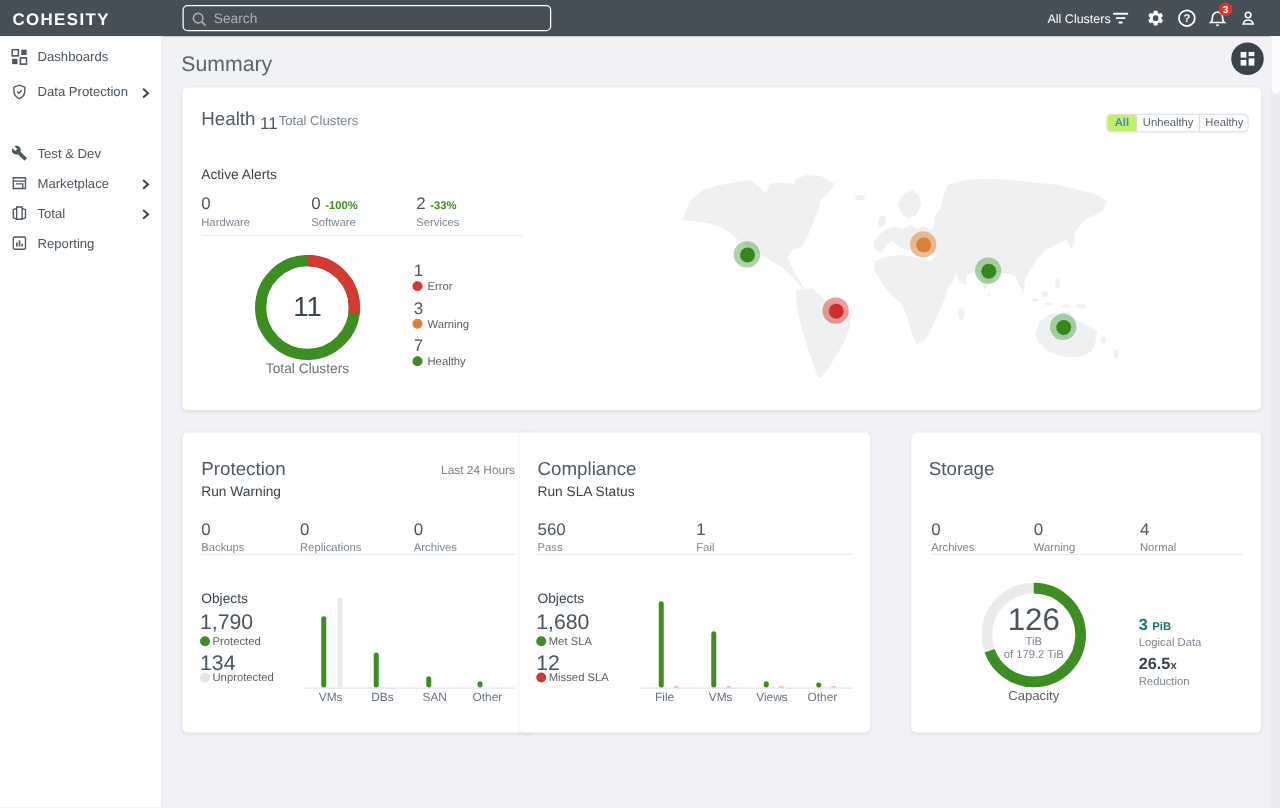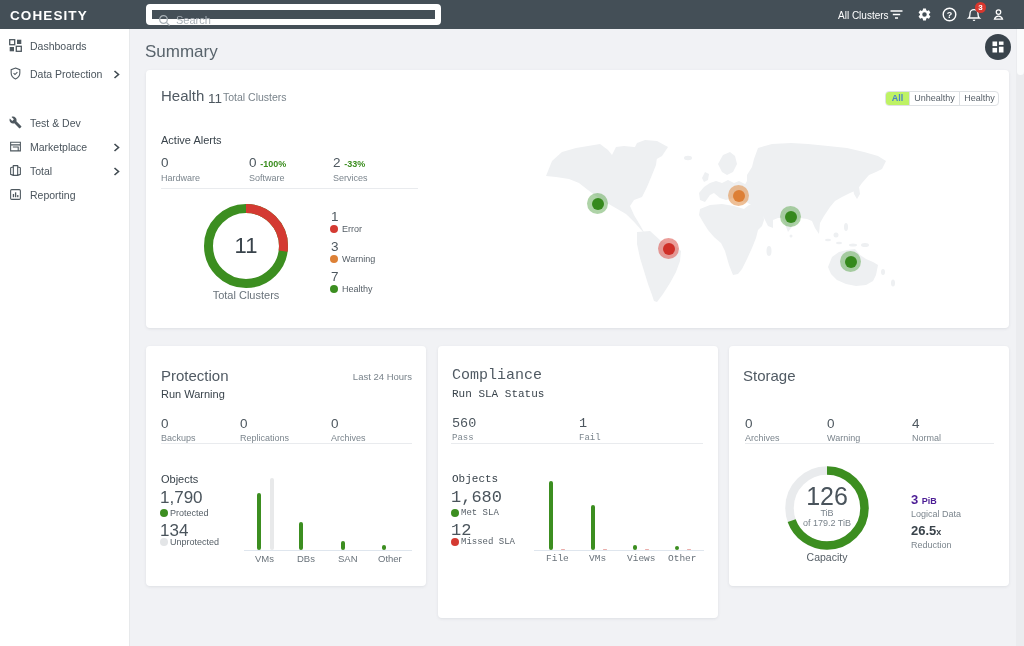--- a/index.html
+++ b/index.html
@@ -3,41 +3,41 @@
 <meta charset="utf-8">
 <style>
   * { margin:0; padding:0; box-sizing:border-box; }
   html,body { width:1024px; height:646px; overflow:hidden; font-family:"Liberation Sans", sans-serif; }
   body { background:#f1f2f5; position:relative; line-height:1.12; }
   .abs { position:absolute; }
 
   
   #topbar { position:absolute; left:0; top:0; width:1024px; height:29px; background:#444f57; }
   #logo { position:absolute; left:10px; top:7.5px; color:#fff; font-size:13.5px; font-weight:bold; letter-spacing:1.1px; }
-  #searchbox { position:absolute; left:146px; top:4px; width:295px; height:21px; border:6px solid #ffffff; border-radius:4px; }
+  #searchbox { position:absolute; left:146px; top:4px; width:295px; height:21px; border:1px solid #ffffff; border-radius:4px; }
   #searchbox .stext { position:absolute; left:24px; top:4px; font-size:11px; color:#a9b1b7; }
   .topright { position:absolute; top:0; height:29px; color:#fff; }
   #allclusters { left:838px; top:9.5px; font-size:10px; }
   .ticon { position:absolute; top:7px; }
 
   
   #sidebar { position:absolute; left:0; top:29px; width:130px; height:617px; background:#fff; border-right:1px solid #e7e9eb; }
   .sbitem { position:absolute; left:0; width:130px; height:24px; }
   .sbitem .sbicon { position:absolute; left:9px; top:5px; }
   .sbitem .sbtext { position:absolute; left:30px; top:7px; font-size:10.5px; color:#4a545c; }
   .sbitem .chev { position:absolute; left:113px; top:8px; }
 
   
   #summary { position:absolute; left:145px; top:42px; font-size:17px; color:#59646c; }
   #gridbtn { position:absolute; left:985px; top:34px; width:26px; height:26px; border-radius:50%; background:#39434b; }
 
   .card { position:absolute; background:#fff; border-radius:4px; box-shadow:0 1px 3px rgba(60,70,80,0.10); }
   #healthcard { left:146px; top:70px; width:863px; height:258px; }
   #protcard   { left:146px; top:346px; width:280px; height:240px; }
-  #compcard   { left:438px; top:346px; width:280px; height:272px;font-family:Liberation Mono, monospace; }
+  #compcard   { left:416px; top:346px; width:280px; height:240px; }
   #storcard   { left:729px; top:346px; width:280px; height:240px; }
 
   .cardtitle { font-size:15px; color:#505a63; }
   .sublabel  { font-size:11px; color:#39434b; }
   .bignum    { font-size:13.5px; color:#4d575f; }
   .collabel  { font-size:9px; color:#7b858d; }
   .divider   { position:absolute; height:1px; background:#e9ebee; }
   .pct       { font-size:9px; color:#3c8e20; font-weight:bold; }
   .dot       { position:absolute; width:8px; height:8px; border-radius:50%; }
   .hugenum   { font-size:17px; color:#4a545c; }
@@ -326,20 +326,20 @@
   <svg class="abs" style="left:55px;top:119px" width="86" height="86" viewBox="0 0 86 86">
     <g transform="rotate(-90 43 43)">
       <circle cx="43" cy="43" r="37.5" fill="none" stroke="#e9ebed" stroke-width="8.5"></circle>
       <circle cx="43" cy="43" r="37.5" fill="none" stroke="#3c8e20" stroke-width="8.5" stroke-dasharray="163.6 72"></circle>
     </g>
   </svg>
   <div class="abs" style="left:55px;top:136px;width:86px;text-align:center;font-size:25px;color:#4a545c">126</div>
   <div class="abs" style="left:55px;top:162px;width:86px;text-align:center;font-size:9px;color:#79838b">TiB</div>
   <div class="abs" style="left:55px;top:172px;width:86px;text-align:center;font-size:9px;color:#79838b">of 179.2 TiB</div>
   <div class="abs" style="left:55px;top:206px;width:86px;text-align:center;font-size:10.5px;color:#555e66">Capacity</div>
-  <div class="abs" style="left:182px;top:147px;font-size:13px;font-weight:bold;color:#4c1d95">3 <span style="font-size:9px">PiB</span></div>
+  <div class="abs" style="left:182px;top:147px;font-size:13px;font-weight:bold;color:#0f766e">3 <span style="font-size:9px">PiB</span></div>
   <div class="abs collabel" style="left:182px;top:163px">Logical Data</div>
   <div class="abs" style="left:182px;top:178px;font-size:13px;font-weight:bold;color:#39434b">26.5<span style="font-size:9px">x</span></div>
   <div class="abs collabel" style="left:182px;top:194px">Reduction</div>
 </div>
 
 <div id="scrollbar"></div>
 <div id="scrollthumb"></div>
 
 </body></html>

